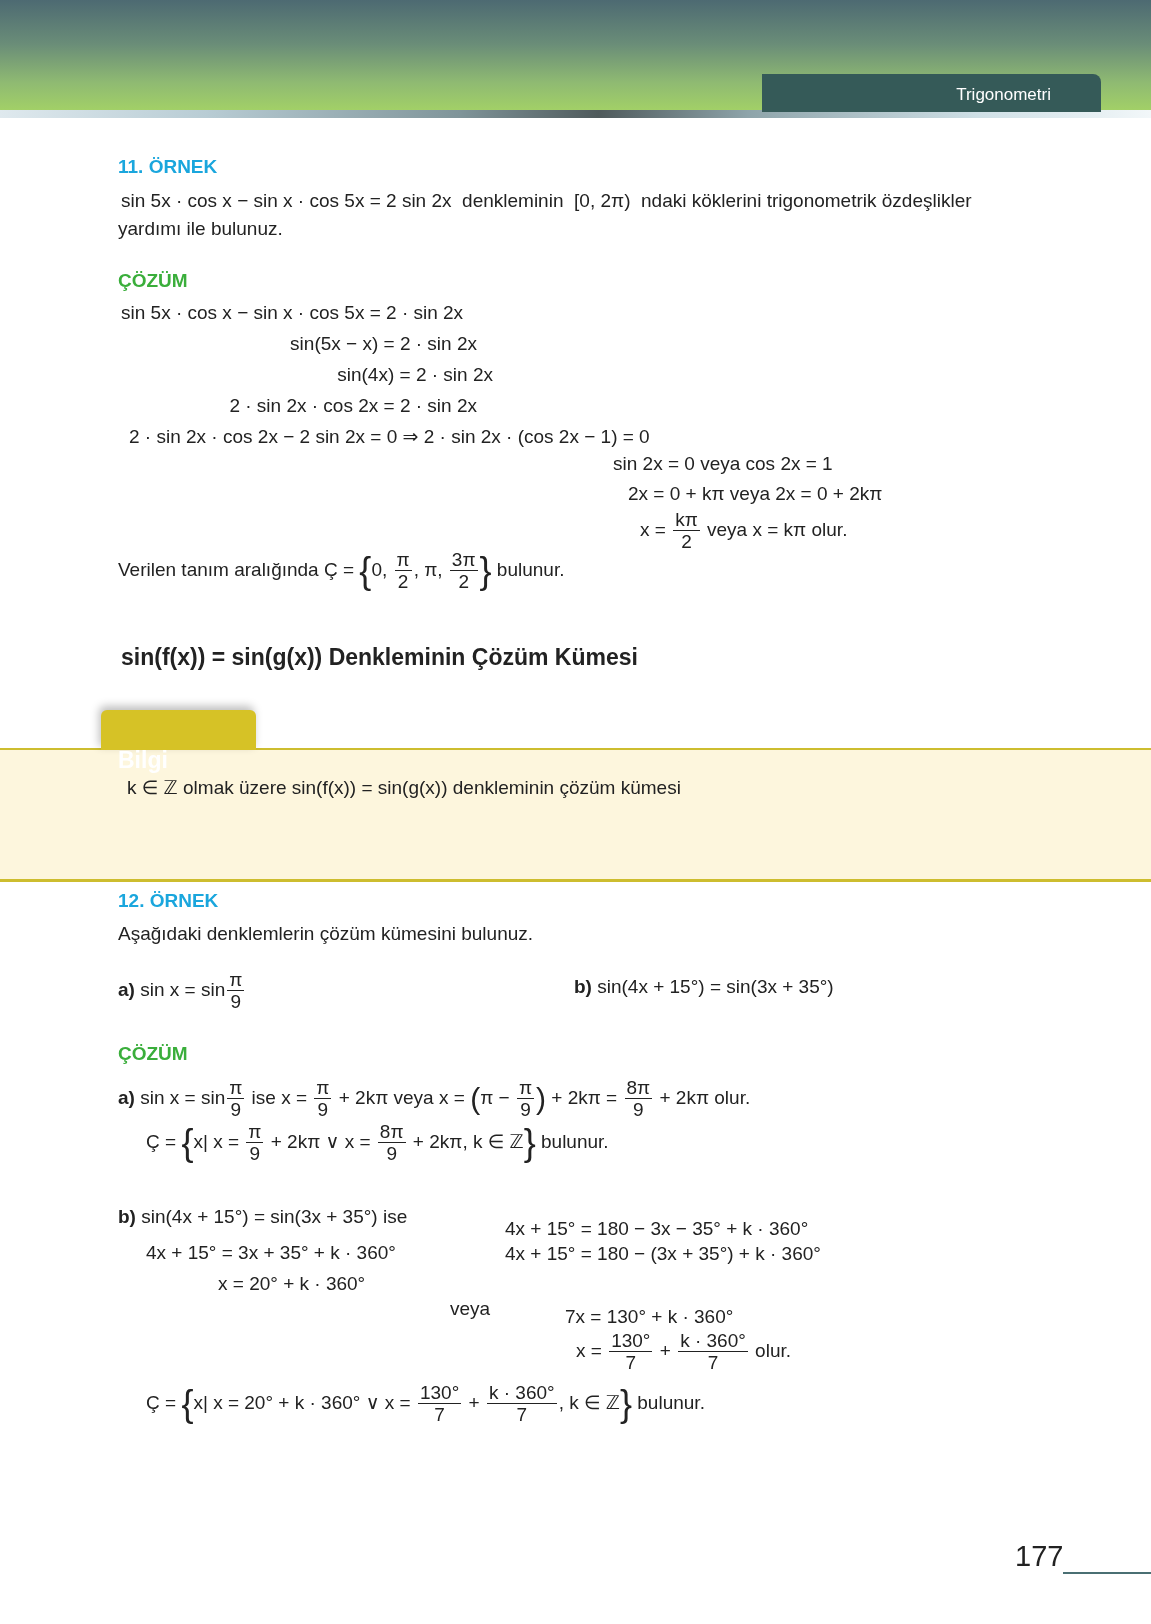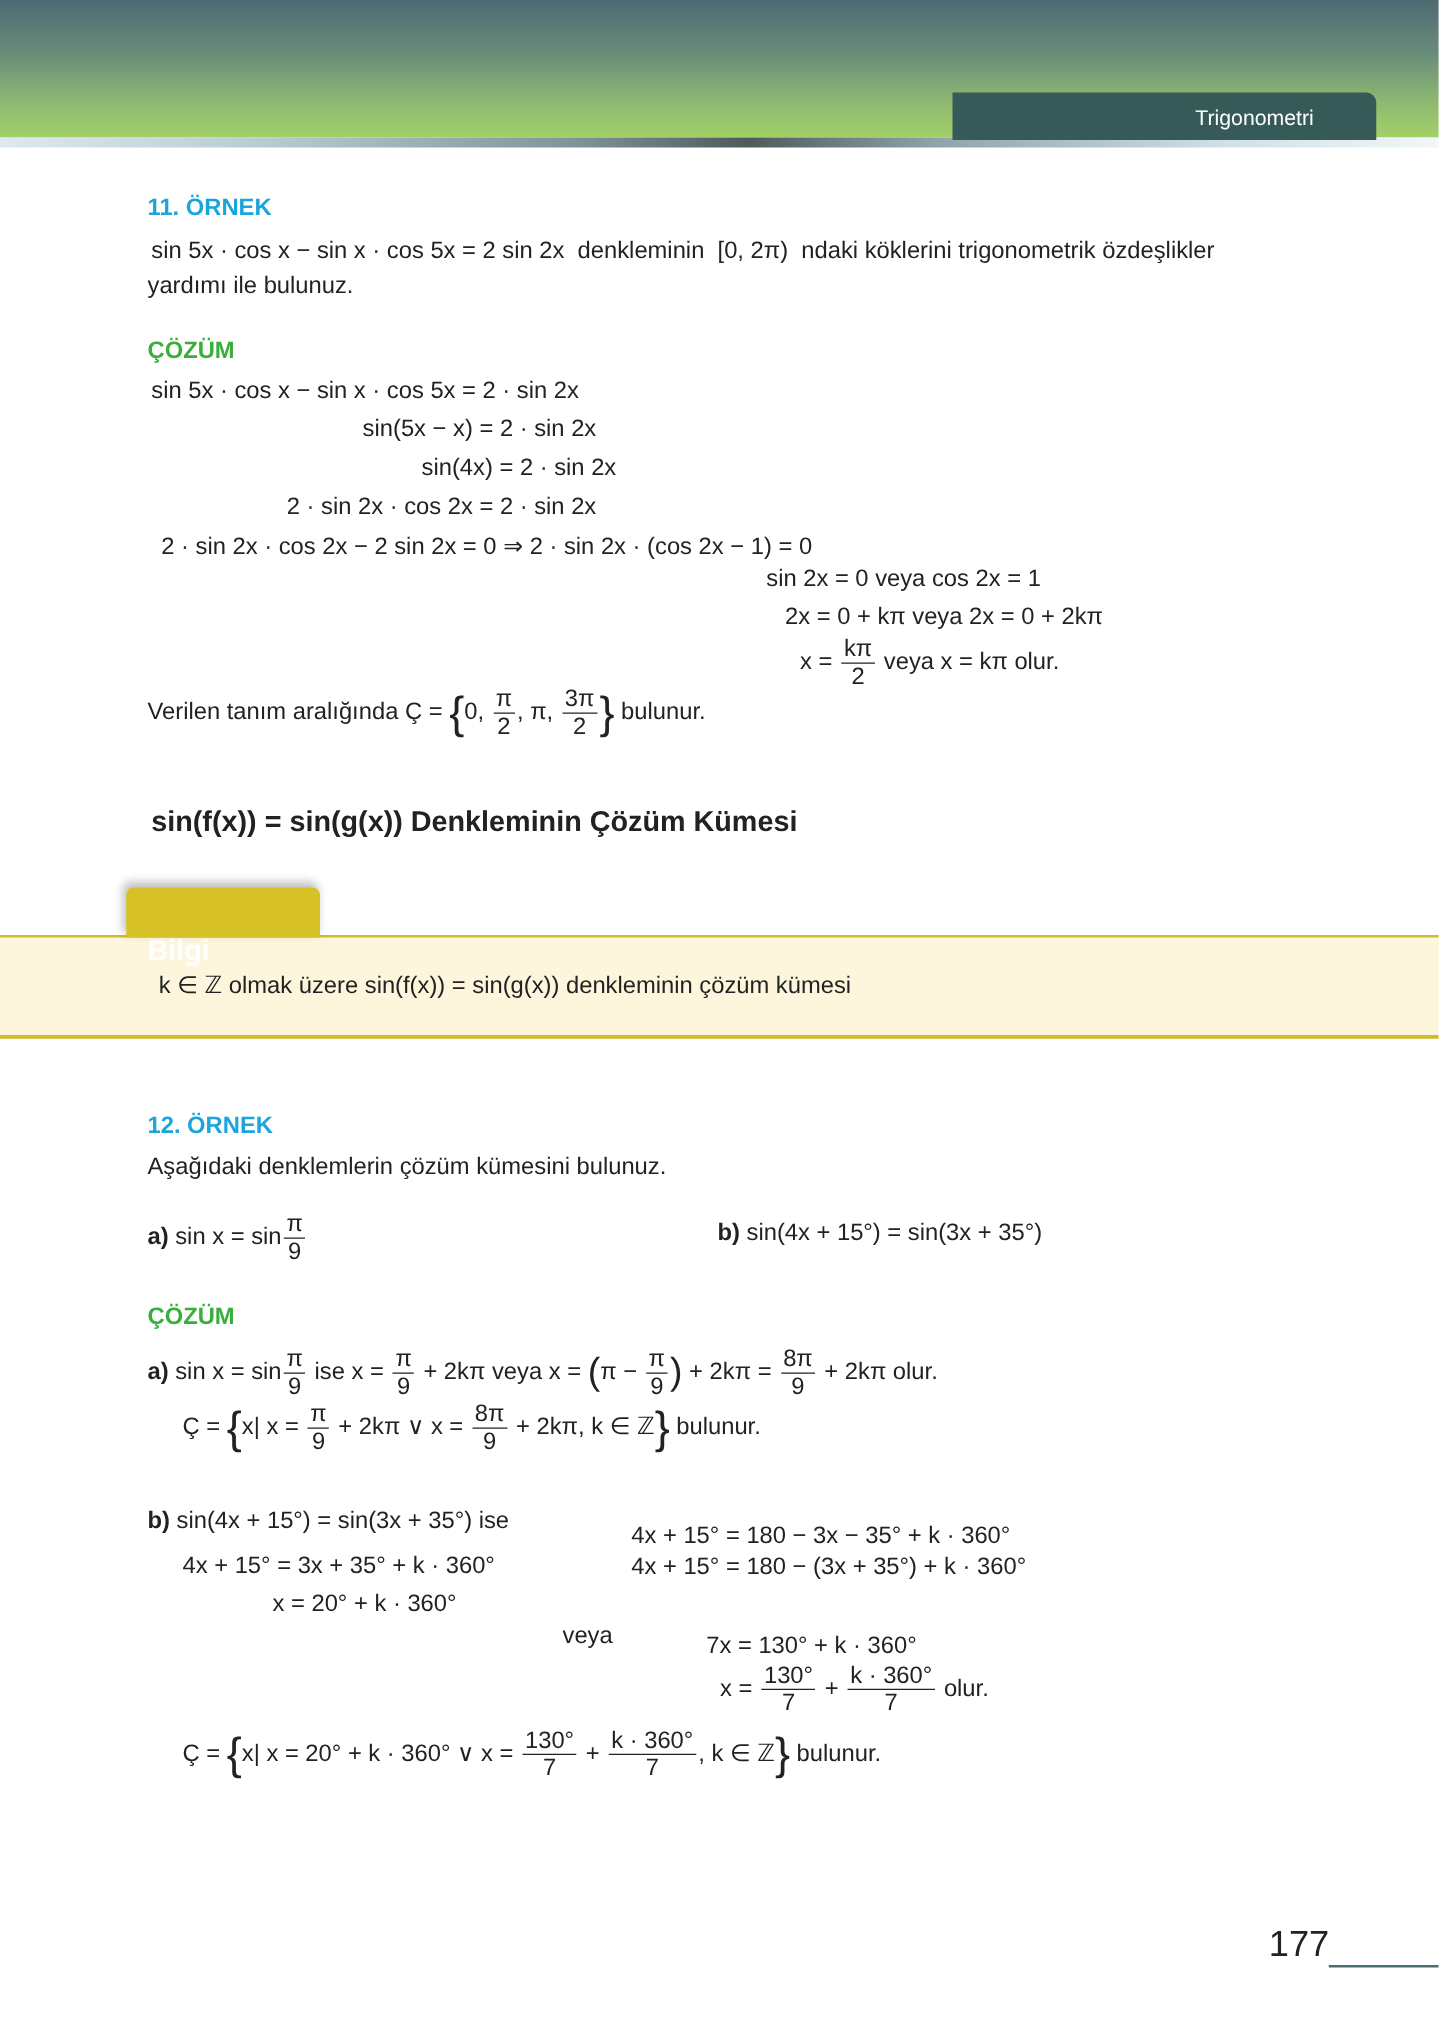--- a/index.html
+++ b/index.html
@@ -24,21 +24,21 @@
   .frac .num { border-bottom: 1.5px solid #222; padding-bottom: 1px; }
   .frac .den { padding-top: 1px; }
   .brace { font-size: 36px; font-weight: 200; vertical-align: middle; line-height: 1; }
   .bigparen { font-size: 30px; font-weight: 200; vertical-align: middle; line-height: 1; }
 
   .section-heading { font-size: 23px; font-weight: bold; color: #222; }
 
   .bilgi-tab { position: absolute; left: 101px; top: 710px; width: 155px; height: 40px;
     background: #d6c226; border-radius: 6px 6px 0 0; box-shadow: -2px -4px 8px rgba(0,0,0,0.25); }
   .bilgi-tab span { position: absolute; left: 17px; top: 7px; color: #fff; font-weight: bold; font-size: 23px; margin-top: 30px; }
-  .bilgi-box { position: absolute; left: 0; top: 748px; width: 1151px; height: 83px;
+  .bilgi-box { position: absolute; left: 0; top: 748px; width: 1151px; height: 134px;
     background: #fdf6dd; border-top: 2px solid #cdbd2f; border-bottom: 3px solid #cdbd2f; }
 
   .page-number { position: absolute; left: 1015px; top: 1540px; font-size: 29px; color: #222; }
   .page-rule { position: absolute; left: 1063px; top: 1572px; width: 88px; height: 2px; background: #4a6f73; }
 </style>
 </head>
 <body>
 
 <div class="header-band"></div>
 <div class="header-strip"></div>

